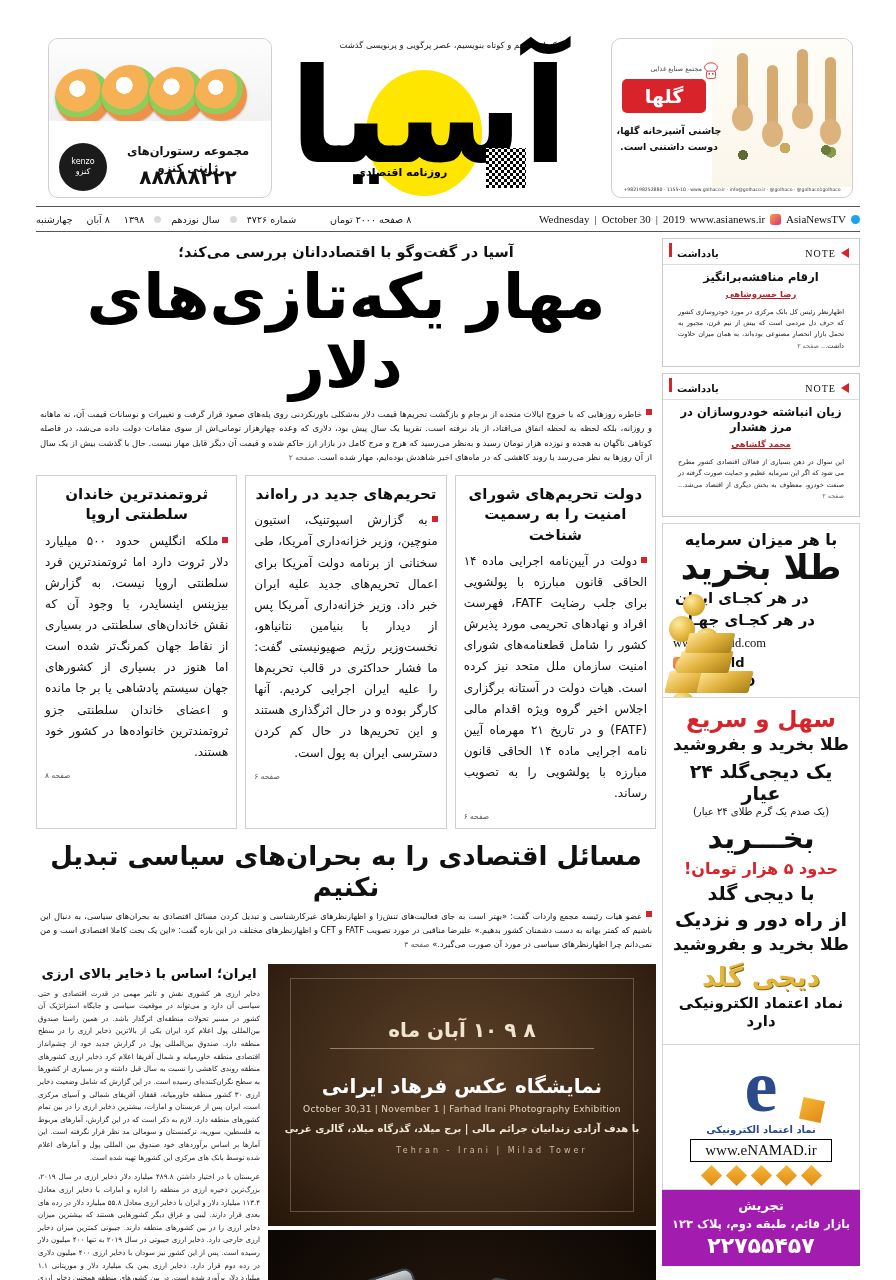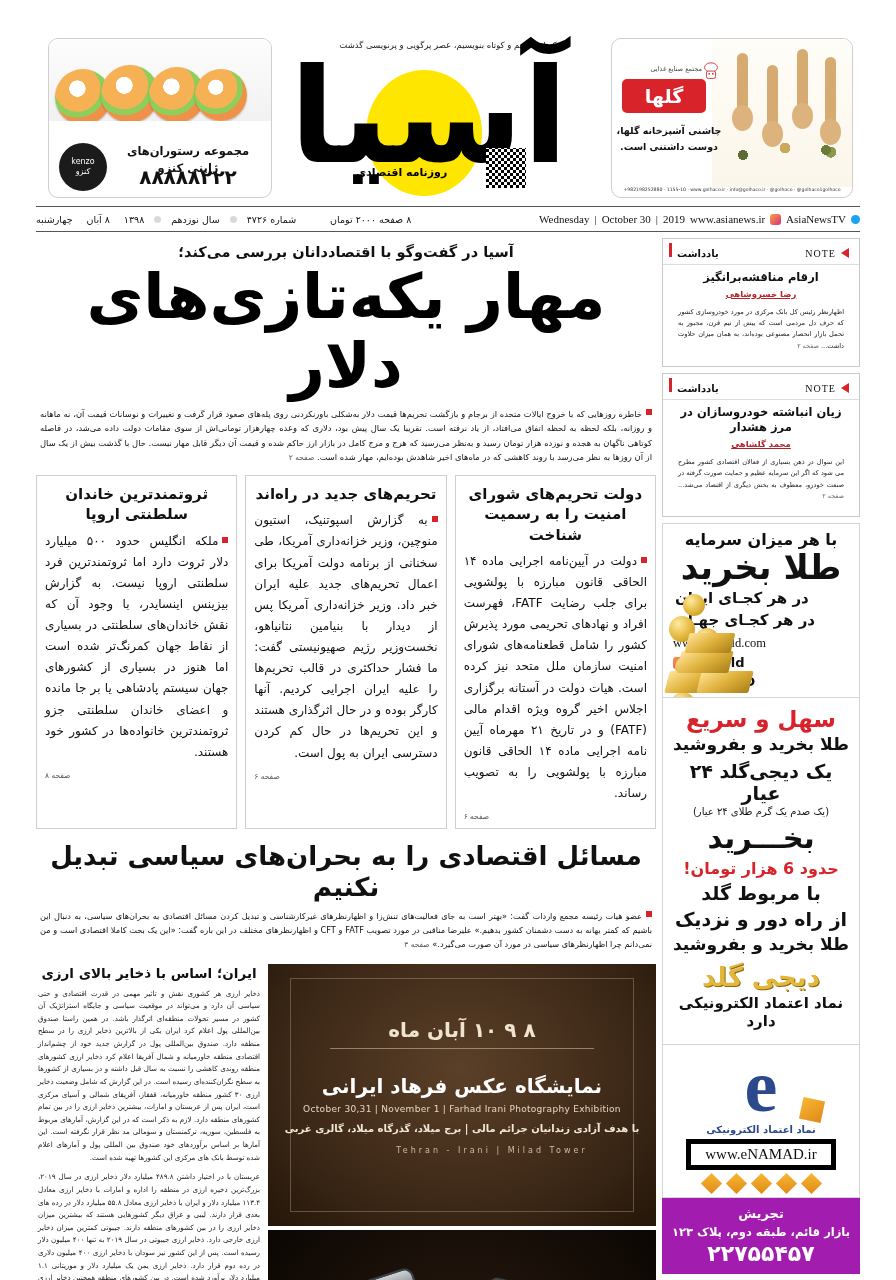--- a/index.html
+++ b/index.html
@@ -272,21 +272,21 @@
   .g-digi{font-size:26px;font-weight:bold;color:#e3b63c;margin:8px 0 2px;
     text-shadow:1px 1px 0 #8a6a10;}
   .g-namad{font-size:15px;font-weight:bold;margin:0 0 6px;}
 
   .enamad{border:1px solid #d5d5d5;background:#fff;padding:6px;text-align:center;position:relative;}
   .e-mark{font-size:74px;font-weight:bold;color:#2b4a8b;line-height:.95;direction:ltr;
     font-family:"Liberation Serif","DejaVu Serif",serif;}
   .e-sq{position:absolute;right:36px;top:54px;width:22px;height:22px;
     background:linear-gradient(135deg,#f7b733,#e08a17);transform:rotate(12deg);}
   .e-cap{font-size:10px;font-weight:bold;color:#2b4a8b;margin:2px 0 4px;}
-  .e-url{border:5px solid #000000;display:inline-block;padding:2px 14px;direction:ltr;
+  .e-url{border:1px solid #000000;display:inline-block;padding:2px 14px;direction:ltr;
     font-size:15px;font-family:"Liberation Serif","DejaVu Serif",serif;color:#111;}
   .e-diamonds{display:flex;justify-content:center;gap:10px;margin-top:6px;}
   .e-d{width:15px;height:15px;background:linear-gradient(135deg,#f7b733,#e08a17);
     transform:rotate(45deg);}
 
   .contact{
     background:#a21caf;color:#fff;text-align:center;padding:6px 4px 8px;margin-top:0;
   }
   .c-1{font-size:13px;font-weight:bold;line-height:1.5;}
   .c-2{font-size:11.5px;font-weight:bold;margin-top:2px;}
@@ -525,22 +525,22 @@
       <div class="g-ig"><span class="ig-sq"></span><span>dg.gold</span></div>
       <div class="g-tg"><span class="tg-sq"></span><span>DG_GOLD</span></div>
     </div>
 
     <div class="goldad g2" style="border-top:none;">
       <div class="g-red-big">سهل و سریع</div>
       <div class="g-blk">طلا بخرید و بفروشید</div>
       <div class="g-blk2">یک دیجی‌گلد ۲۴ عیار</div>
       <div class="g-small">(یک صدم یک گرم طلای ۲۴ عیار)</div>
       <div class="g-huge">بخـــرید</div>
-      <div class="g-red2">حدود 6 هزار تومان!</div>
-      <div class="g-blk2">با مربوط گلد</div>
+      <div class="g-red2">حدود ۵ هزار تومان!</div>
+      <div class="g-blk2">با دیجی گلد</div>
       <div class="g-blk2">از راه دور و نزدیک</div>
       <div class="g-blk" style="margin-top:4px;">طلا بخرید و بفروشید</div>
       <div class="g-digi">دیجی گلد</div>
       <div class="g-namad">نماد اعتماد الکترونیکی دارد</div>
     </div>
 
     <div class="enamad" style="border-top:none;">
       <div class="e-mark">e</div>
       <div class="e-sq"></div>
       <div class="e-cap">نماد اعتماد الکترونیکی</div>

